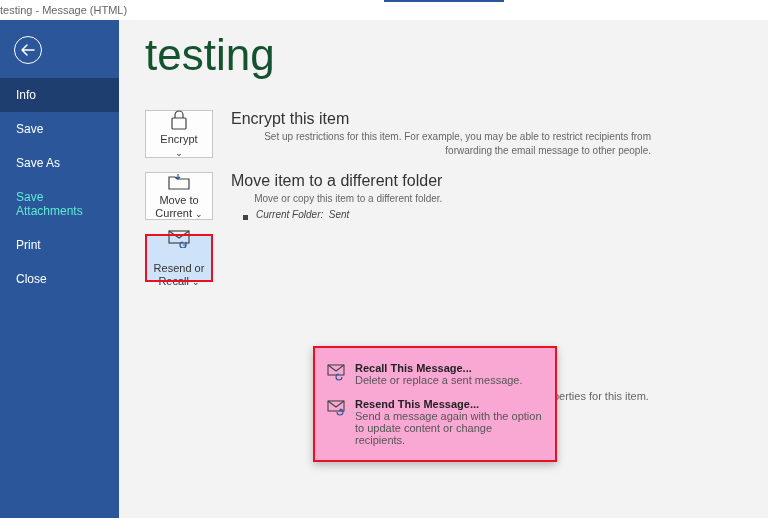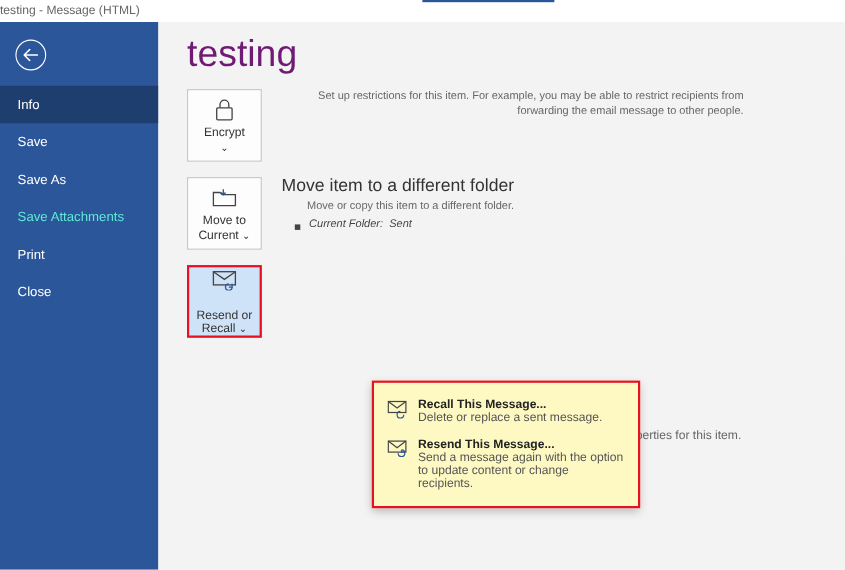--- a/index.html
+++ b/index.html
@@ -27,21 +27,21 @@
     top: 0;
     left: 50%;
     width: 120px;
     border-top: 2px solid #2b579a;
   }
   .container {
     display: flex;
     height: 498px;
   }
   .sidebar {
-    width: 144px;
+    width: 119px;
     background: #2b579a;
     color: #fff;
     flex-shrink: 0;
     padding-top: 10px;
   }
   .back-btn {
     width: 28px;
     height: 28px;
     border: 1.5px solid #fff;
     border-radius: 50%;
@@ -65,33 +65,33 @@
     color: #5eead4;
     cursor: default;
   }
   .main {
     flex: 1;
     background: #f3f3f3;
     padding: 10px 20px 20px 26px;
     position: relative;
   }
   .page-title {
-    font-size: 34px;
+    font-size: 44px;
     font-weight: 300;
-    color: #701a75;
-    margin: 0 0 12px 0;
+    color: #14532d;
+    margin: 0 0 30px 0;
   }
   .section {
     display: flex;
     align-items: flex-start;
     margin-bottom: 14px;
   }
   .tile {
     width: 68px;
-    height: 66px;
+    height: 48px;
     background: #fdfdfd;
     border: 1px solid #c6c6c6;
     display: flex;
     flex-direction: column;
     align-items: center;
     justify-content: center;
     font-size: 11px;
     text-align: center;
     line-height: 1.15;
     cursor: pointer;
@@ -134,21 +134,21 @@
     font-style: italic;
   }
   .folder-line .bullet {
     width: 5px; height: 5px; background: #444; margin: 0 8px 0 12px;
   }
   .dropdown {
     position: absolute;
     left: 194px;
     top: 326px;
     width: 244px;
-    background: #fef9c3;
+    background: #f9a8d4;
     border: 2px solid #e81123;
     box-shadow: 0 3px 8px rgba(0,0,0,0.25);
     padding: 8px 4px;
   }
   .dd-item {
     display: flex;
     align-items: flex-start;
     padding: 6px 8px;
     cursor: pointer;
   }
@@ -194,20 +194,21 @@
       <div class="tile">
         <div class="icon-wrap">
           <svg width="20" height="22" viewBox="0 0 20 22">
             <rect x="3" y="9" width="14" height="11" rx="1" fill="none" stroke="#444" stroke-width="1.2"></rect>
             <path d="M6 9 V6 a4 4 0 0 1 8 0 V9" fill="none" stroke="#444" stroke-width="1.2"></path>
           </svg>
         </div>
         <div class="label"><span>Encrypt</span><br><span class="caret">⌄</span></div>
       </div>
       <div class="section-body">
+        <div class="section-heading">Encrypt this item</div>
         <div class="section-desc">Set up restrictions for this item. For example, you may be able to restrict recipients from forwarding the email message to other people.</div>
       </div>
     </div>
 
     <div class="section">
       <div class="tile">
         <div class="icon-wrap">
           <svg width="24" height="20" viewBox="0 0 24 20">
             <path d="M2 5 h6 l2 2 h12 v10 H2 z" fill="none" stroke="#444" stroke-width="1.2"></path>
             <path d="M11 2 v5 M9 5 l2 2 l2 -2" fill="none" stroke="#2b579a" stroke-width="1.2"></path>

